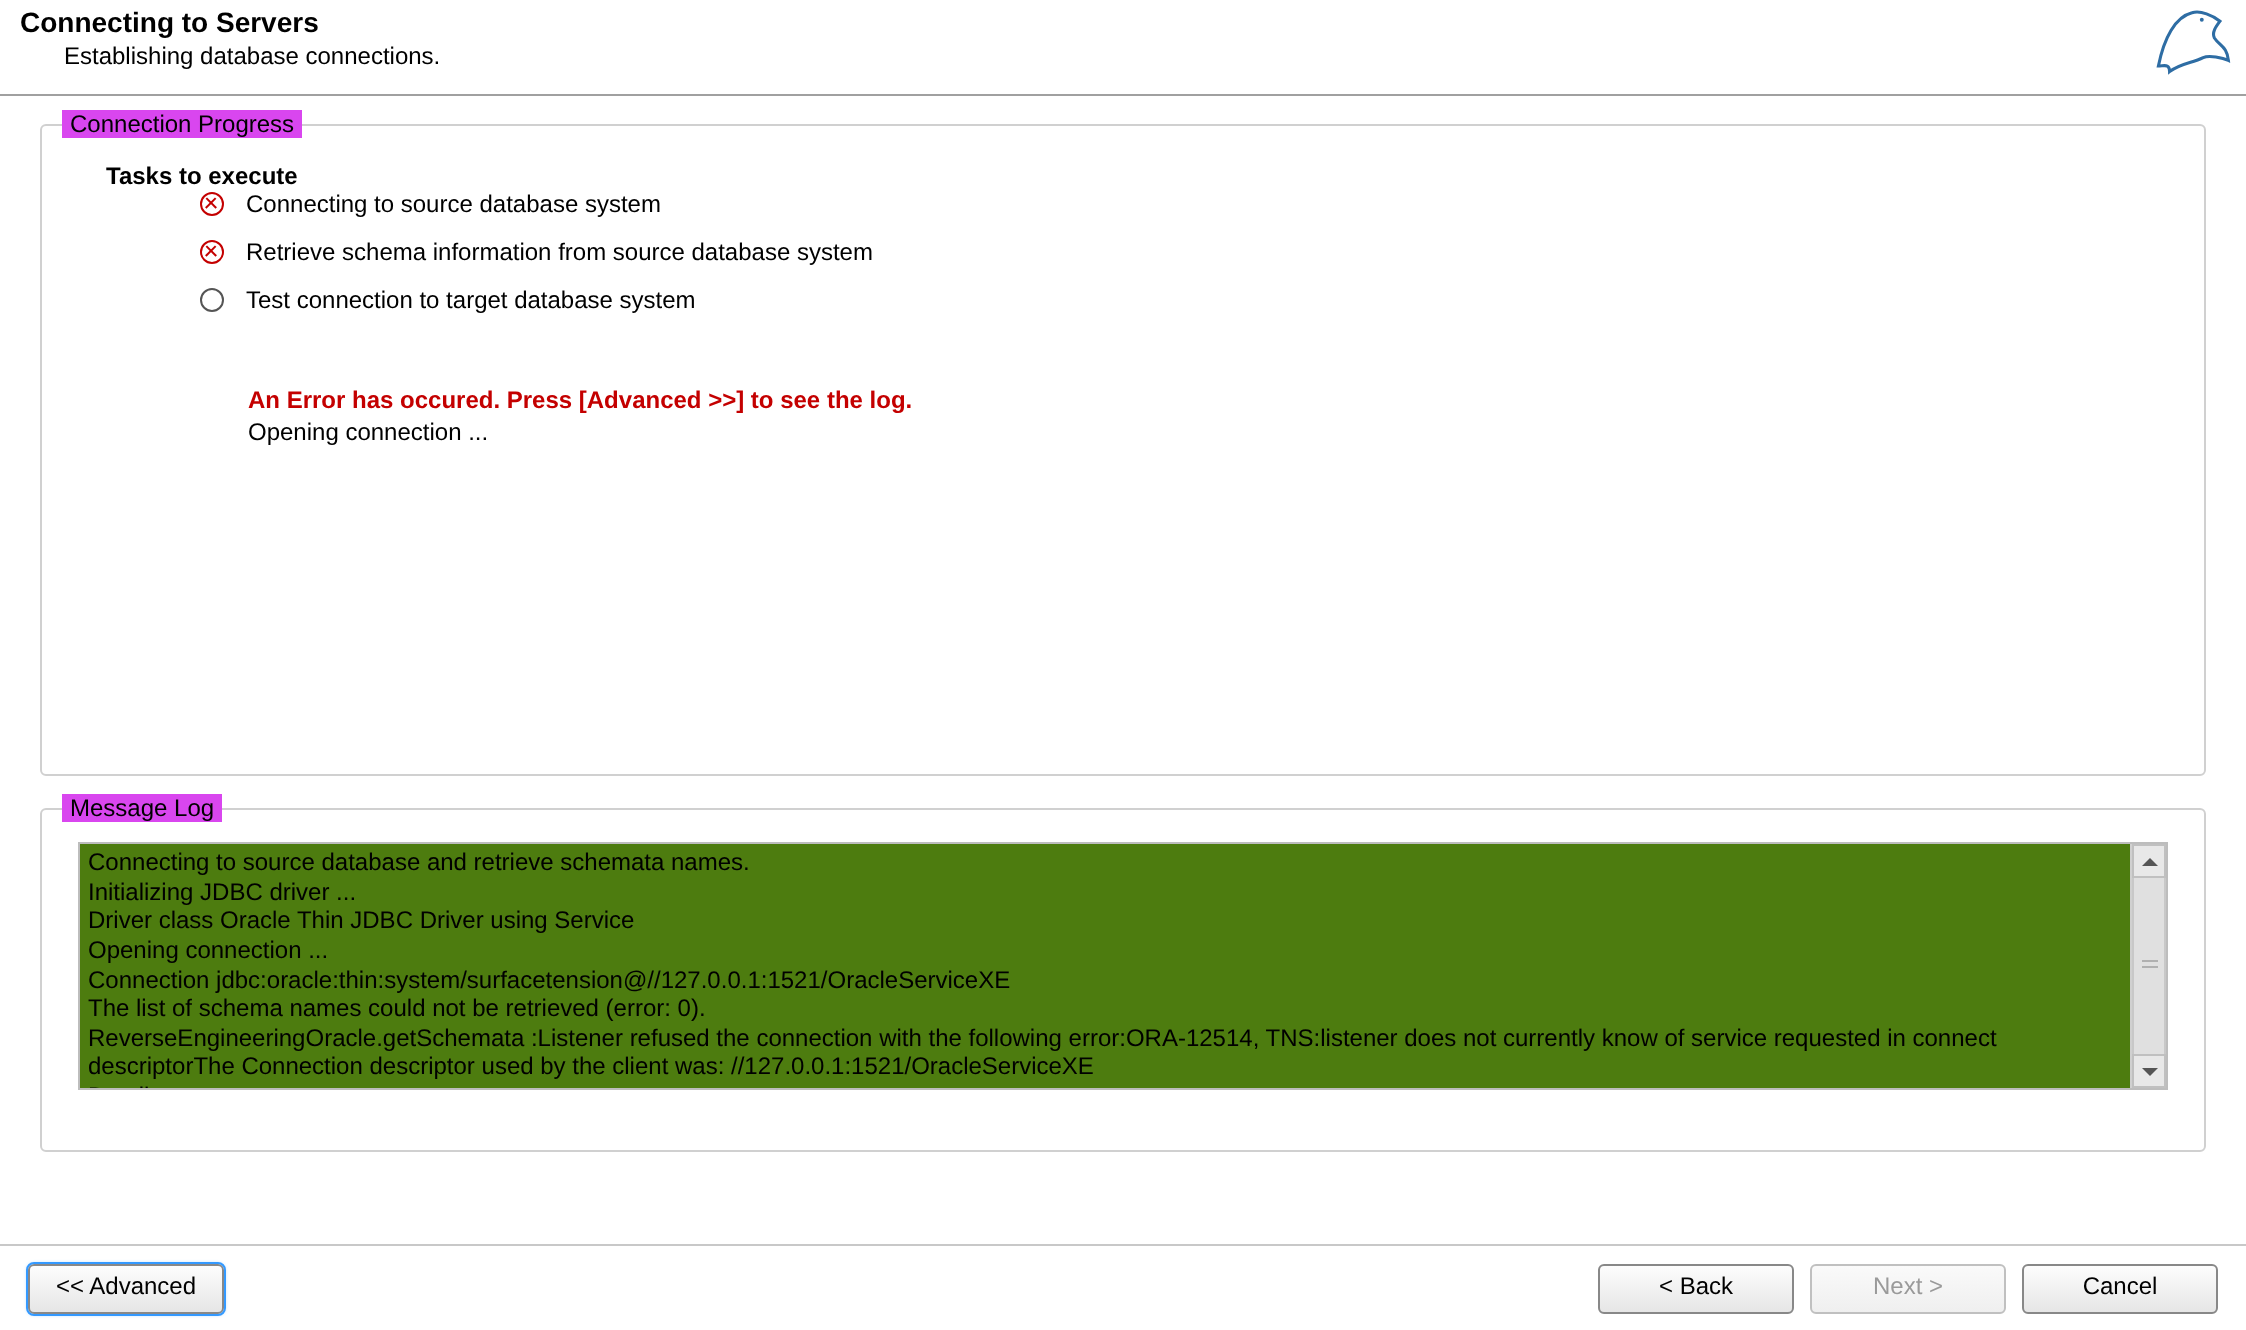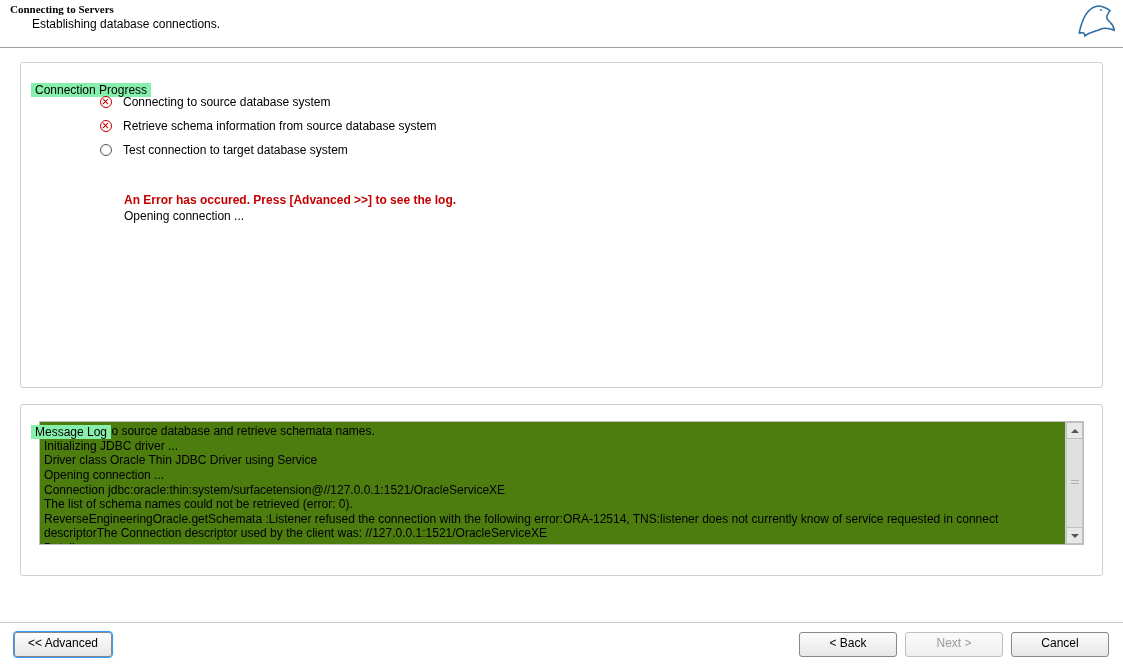--- a/index.html
+++ b/index.html
@@ -15,22 +15,21 @@
   }
   .header {
     padding: 3px 10px 6px 10px;
     border-bottom: 1px solid #a0a0a0;
     position: relative;
     height: 38px;
     background: #fff;
   }
   .header-title {
     font-weight: bold;
-    font-size: 11px;
-    font-family: Liberation Serif, serif;
+    font-size: 14px;
   }
   .header-sub {
     margin-left: 22px;
     margin-top: 2px;
     font-size: 12px;
   }
   .header-logo {
     position: absolute;
     right: 6px;
     top: -2px;
@@ -42,24 +41,23 @@
     border: 1px solid #d0d0d0;
     border-radius: 3px;
     position: relative;
     padding: 14px 18px 10px 18px;
     margin-bottom: 16px;
   }
   .fieldset-legend {
     position: absolute;
     top: -8px;
     left: 10px;
-    background: #86efac;
+    background: #d946ef;
     padding: 0 4px;
     font-size: 12px;
-    margin-top: 28px;
   }
   .tasks-title {
     font-weight: bold;
     margin-left: 14px;
     margin-top: 4px;
   }
   .tasks-desc {
     margin-left: 14px;
     margin-top: 2px;
     margin-bottom: 40px;

